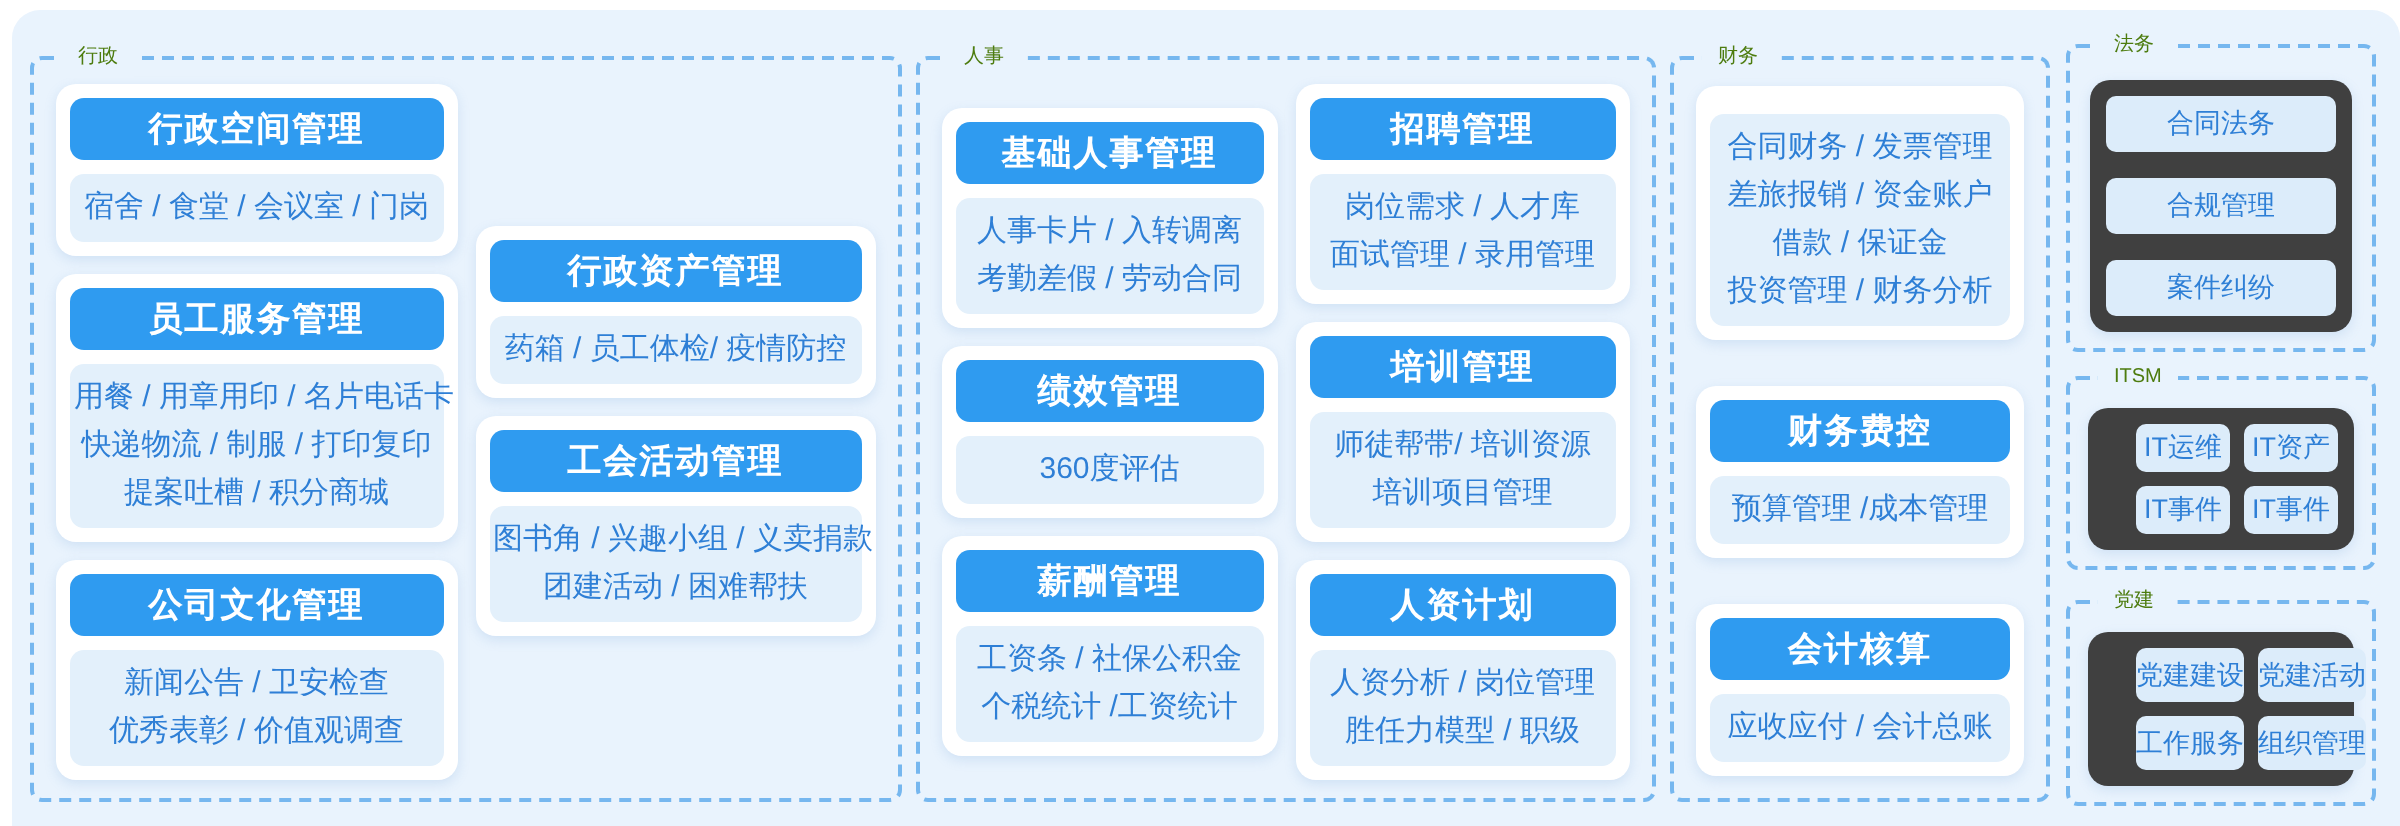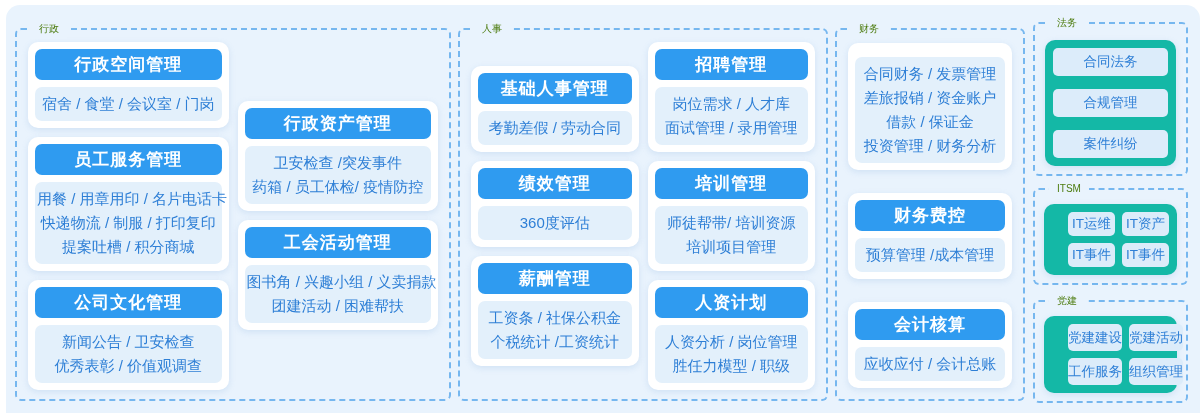--- a/index.html
+++ b/index.html
@@ -41,21 +41,21 @@
     font-size:17px;font-weight:bold;text-align:center;
     padding:4px 0;letter-spacing:1px;
   }
   .card-bd{
     background:#e3f0fb;border-radius:7px;margin-top:7px;
     padding:5px 2px;color:#2e7fd6;font-size:15px;text-align:center;
   }
   .line{line-height:24px;white-space:nowrap;}
 
   .mini-card{
-    background:#14b8a6;border-radius:10px;padding:8px;
+    background:#404040;border-radius:10px;padding:8px;
     box-shadow:0 2px 6px rgba(120,165,215,0.22);
     box-sizing:border-box;
     text-align:center;
   }
   .legal-wrap{padding:16px 10px 8px 10px;height:100%;box-sizing:border-box;}
   .legal-stack{display:flex;flex-direction:column;gap:7px;height:100%;justify-content:space-between;}
   .grid-wrap{padding:14px 9px 8px 9px;height:100%;box-sizing:border-box;}
   .chip-grid{display:grid;grid-template-columns:1fr 1fr;gap:7px;height:100%;padding-left:24px;}
   .chip{
     background:#dcecfa;color:#2e7fd6;border-radius:5px;
@@ -91,21 +91,20 @@
           <div class="card-bd">
             <div class="line">新闻公告 / 卫安检查</div>
             <div class="line">优秀表彰 / 价值观调查</div>
           </div>
         </div>
       </div>
       <div class="col">
         <div class="card">
           <div class="card-hd">行政资产管理</div>
           <div class="card-bd">
-            <div class="line">卫安检查 /突发事件</div>
             <div class="line">药箱 / 员工体检/ 疫情防控</div>
           </div>
         </div>
         <div class="card">
           <div class="card-hd">工会活动管理</div>
           <div class="card-bd">
             <div class="line">图书角 / 兴趣小组 / 义卖捐款</div>
             <div class="line">团建活动 / 困难帮扶</div>
           </div>
         </div>
@@ -113,20 +112,21 @@
     </div>
   </div>
 
   <div class="section" id="sec-hr">
     <span class="sec-label">人事</span>
     <div class="cols">
       <div class="col">
         <div class="card">
           <div class="card-hd">基础人事管理</div>
           <div class="card-bd">
+            <div class="line">人事卡片 / 入转调离</div>
             <div class="line">考勤差假 / 劳动合同</div>
           </div>
         </div>
         <div class="card">
           <div class="card-hd">绩效管理</div>
           <div class="card-bd">
             <div class="line">360度评估</div>
           </div>
         </div>
         <div class="card">

